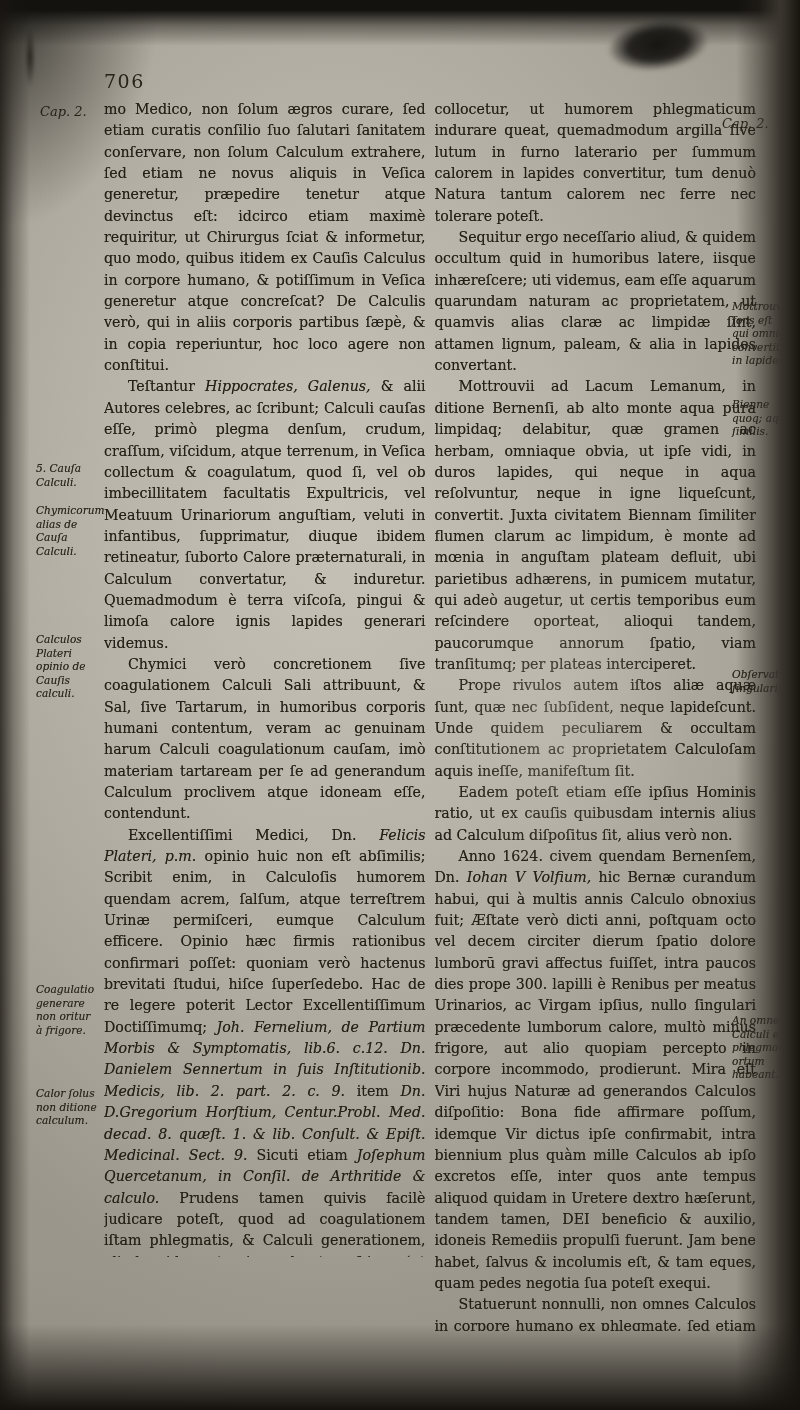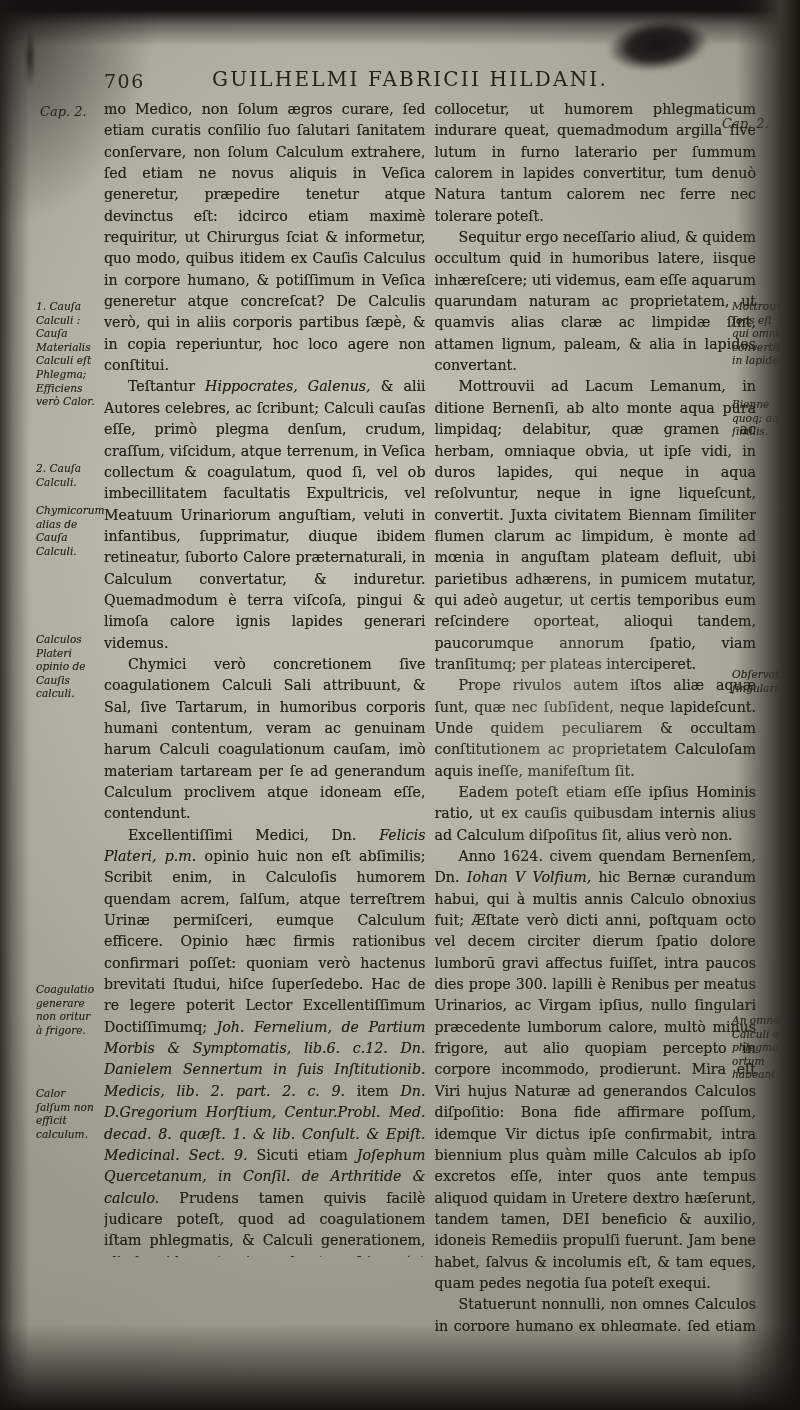--- a/index.html
+++ b/index.html
@@ -52,30 +52,28 @@
     color:#2c261d;width:64px;text-shadow:0 0 .4px rgba(20,16,10,.5);}
   .mnl{left:36px;}
   .mnr{left:732px;width:60px;}
 </style>
 </head>
 <body>
 
 <div class="page">
 
   <div class="pagenum">706</div>
-  <div class="running-title">GUILHELMI FABRICII HILDANI.</div>
   <div class="cap-label cap-left">Cap. 2.</div>
   <div class="cap-label cap-right">Cap. 2.</div>
 
-  <div class="mnote mnl" style="top:300px">1. Cauſa Calculi : Cauſa Materialis Calculi eſt Phlegma; Efficiens verò Calor.</div>
-  <div class="mnote mnl" style="top:462px">2. Cauſa Calculi.</div>
+  <div class="mnote mnl" style="top:462px">5. Cauſa Calculi.</div>
   <div class="mnote mnl" style="top:504px">Chymicorum alias de Cauſa Calculi.</div>
   <div class="mnote mnl" style="top:633px">Calculos Plateri opinio de Cauſis calculi.</div>
   <div class="mnote mnl" style="top:983px">Coagulatio generare non oritur à frigore.</div>
-  <div class="mnote mnl" style="top:1087px">Calor ſalſum non efficit calculum.</div>
+  <div class="mnote mnl" style="top:1087px">Calor ſolus non ditione calculum.</div>
 
   <div class="mnote mnr" style="top:300px">Mottrouvii fons eſt qui omnia convertit in lapides.</div>
   <div class="mnote mnr" style="top:398px">Bienne quoq; aqua ſimilis.</div>
   <div class="mnote mnr" style="top:668px">Obſervatio ſingularis.</div>
   <div class="mnote mnr" style="top:1014px">An omnes Calculi ex phlegmate ortum habeant.</div>
 
   <div class="cols">
     <div class="col col-left">
         <div class="para"><span>mo Medico, non ſolum ægros curare, ſed etiam curatis conſilio ſuo ſalutari ſanitatem conſervare, non ſolum Calculum extrahere, ſed etiam ne novus aliquis in Veſica generetur, præpedire tenetur atque devinctus eſt: idcirco etiam maximè requiritur, ut Chirurgus ſciat &amp; informetur, quo modo, quibus itidem ex Cauſis Calculus in corpore humano, &amp; potiſſimum in Veſica generetur atque concreſcat? De Calculis verò, qui in aliis corporis partibus ſæpè, &amp; in copia reperiuntur, hoc loco agere non conſtitui.</span></div>
         <div class="para indent"><span>Teſtantur </span><span class="it">Hippocrates, Galenus,</span><span> &amp; alii Autores celebres, ac ſcribunt; Calculi cauſas eſſe, primò plegma denſum, crudum, craſſum, viſcidum, atque terrenum, in Veſica collectum &amp; coagulatum, quod ſi, vel ob imbecillitatem facultatis Expultricis, vel Meatuum Urinariorum anguſtiam, veluti in infantibus, ſupprimatur, diuque ibidem retineatur, ſuborto Calore præternaturali, in Calculum convertatur, &amp; induretur. Quemadmodum è terra viſcoſa, pingui &amp; limoſa calore ignis lapides generari videmus.</span></div>

